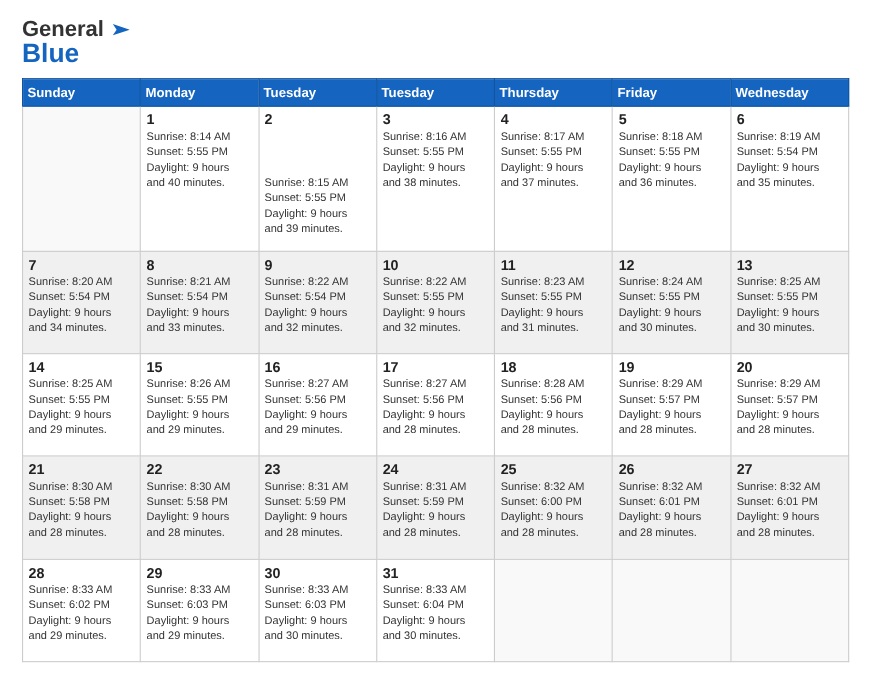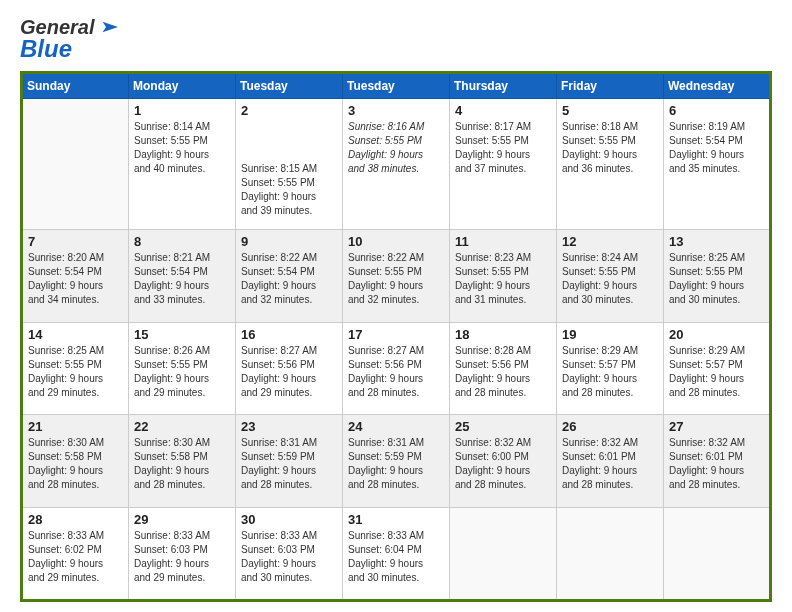--- a/index.html
+++ b/index.html
@@ -15,21 +15,20 @@
       height: 612px;
       padding: 16px 20px 10px 20px;
       display: flex;
       flex-direction: column;
     }
     .header {
       display: flex;
       justify-content: flex-start;
       align-items: flex-start;
       margin-bottom: 8px;
-      font-style: italic;
     }
     .logo {
       display: flex;
       flex-direction: column;
       align-items: flex-start;
     }
     .logo-arrow {
       width: 24px;
       height: 14px;
       margin-top: -2px;
@@ -42,21 +41,21 @@
       font-weight: bold;
       color: #222;
       line-height: 1.1;
     }
     .subtitle {
       font-size: 14px;
       color: #444;
     }
     .calendar {
       flex: 1;
-      border: 3px solid #4d7c0f;
+      border: 1px solid #4d7c0f;
       border-collapse: collapse;
       width: 100%;
       table-layout: fixed;
     }
     .calendar th {
       background: #1565C0;
       color: #fff;
       font-size: 12px;
       font-weight: bold;
       padding: 5px 4px;
@@ -127,21 +126,21 @@
           </td>
           <td>
             <span class="day-num">2</span>
             <div class="cell-info" style="white-space: pre-line; margin-top: 44px;">Sunrise: 8:15 AM
 Sunset: 5:55 PM
 Daylight: 9 hours
 and 39 minutes.</div>
           </td>
           <td>
             <span class="day-num">3</span>
-            <div class="cell-info" style="white-space: pre-line; font-style: italic;">Sunrise: 8:16 AM
+            <div class="cell-info" style="white-space: pre-line;">Sunrise: 8:16 AM
 Sunset: 5:55 PM
 Daylight: 9 hours
 and 38 minutes.</div>
           </td>
           <td>
             <span class="day-num">4</span>
             <div class="cell-info" style="white-space: pre-line;">Sunrise: 8:17 AM
 Sunset: 5:55 PM
 Daylight: 9 hours
 and 37 minutes.</div>

